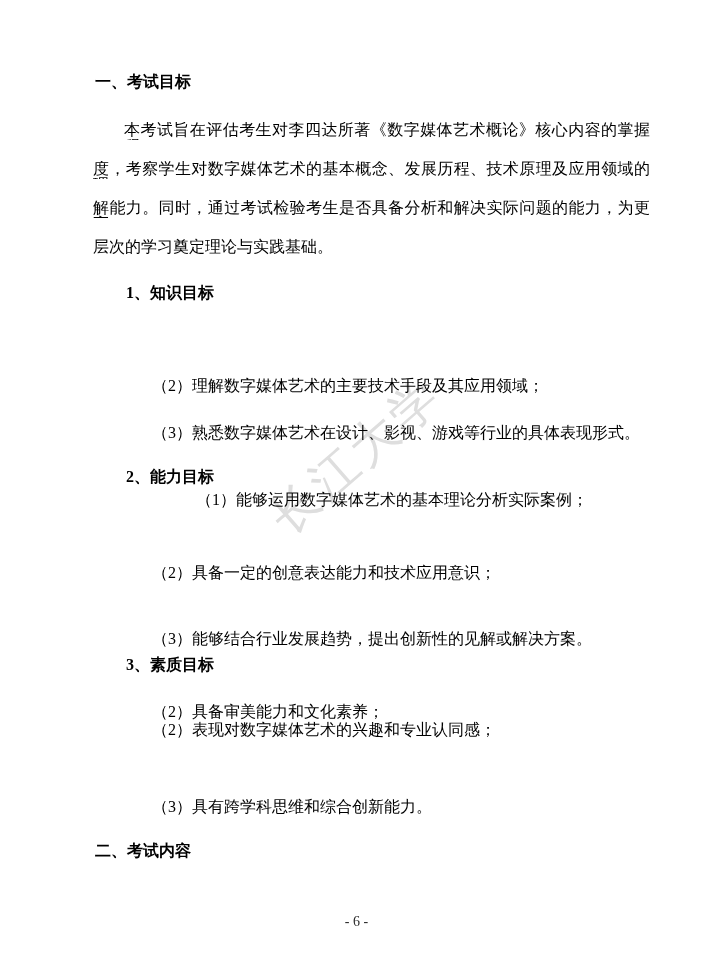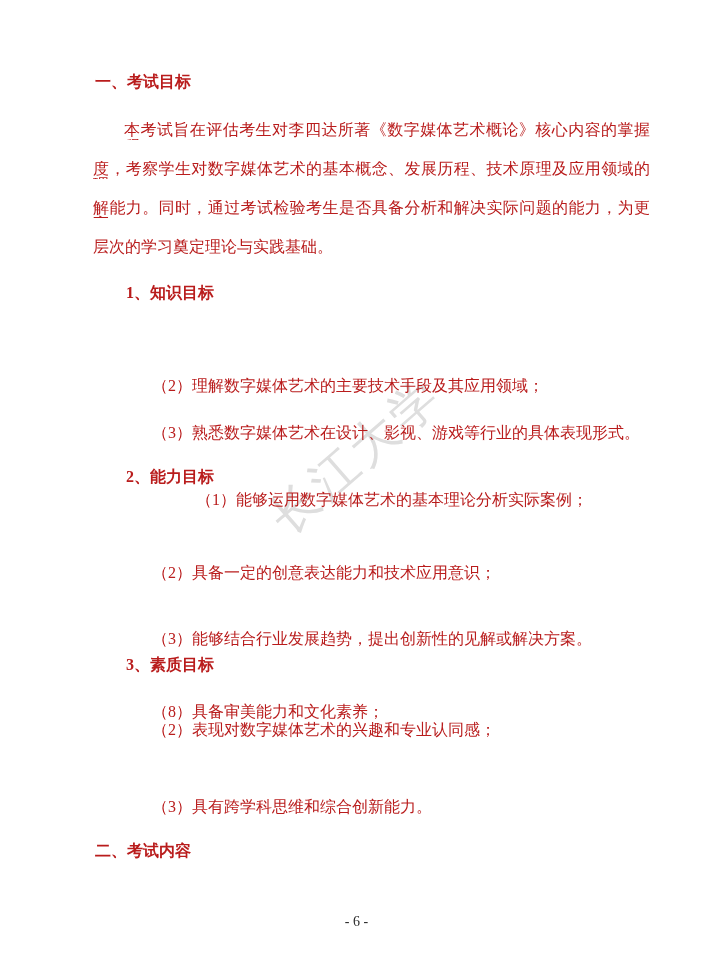--- a/index.html
+++ b/index.html
@@ -10,21 +10,21 @@
     background: #ffffff;
     font-family: "Liberation Serif", "DejaVu Serif", serif;
     color: #1b1b1b;
     overflow: hidden;
   }
   .line {
     position: absolute;
     font-size: 16px;
     line-height: 16px;
     white-space: nowrap;
-    color: #b91c1c;
+    color: #000000;
     z-index: 2;
   }
   .bold { font-weight: bold; }
   .jline {
     white-space: normal;
     text-align: justify;
     text-align-last: justify;
     box-sizing: border-box;
     overflow: hidden;
     height: 18px;
@@ -86,21 +86,21 @@
   <div class="line bold" style="left:126px; top:285px;">1、知识目标</div>
   <div class="line" style="left:152px; top:378px;">（2）理解数字媒体艺术的主要技术手段及其应用领域；</div>
   <div class="line" style="left:152px; top:425px;">（3）熟悉数字媒体艺术在设计、影视、游戏等行业的具体表现形式。</div>
 
   <div class="line bold" style="left:126px; top:469px;">2、能力目标</div>
   <div class="line" style="left:152px; top:492px;margin-left:44px;">（1）能够运用数字媒体艺术的基本理论分析实际案例；</div>
   <div class="line" style="left:152px; top:565px;">（2）具备一定的创意表达能力和技术应用意识；</div>
   <div class="line" style="left:152px; top:631px;">（3）能够结合行业发展趋势，提出创新性的见解或解决方案。</div>
 
   <div class="line bold" style="left:126px; top:657px;">3、素质目标</div>
-  <div class="line" style="left:152px; top:704px;">（8）具备审美能力和文化素养；</div>
+  <div class="line" style="left:152px; top:704px;">（2）具备审美能力和文化素养；</div>
   <div class="line" style="left:152px; top:722px;">（2）表现对数字媒体艺术的兴趣和专业认同感；</div>
   <div class="line" style="left:152px; top:799px;">（3）具有跨学科思维和综合创新能力。</div>
 
   <div class="line bold" style="left:95px; top:843px;">二、考试内容</div>
 
   <div class="footer">- 6 -</div>
 
 </div>
 
 </body></html>

